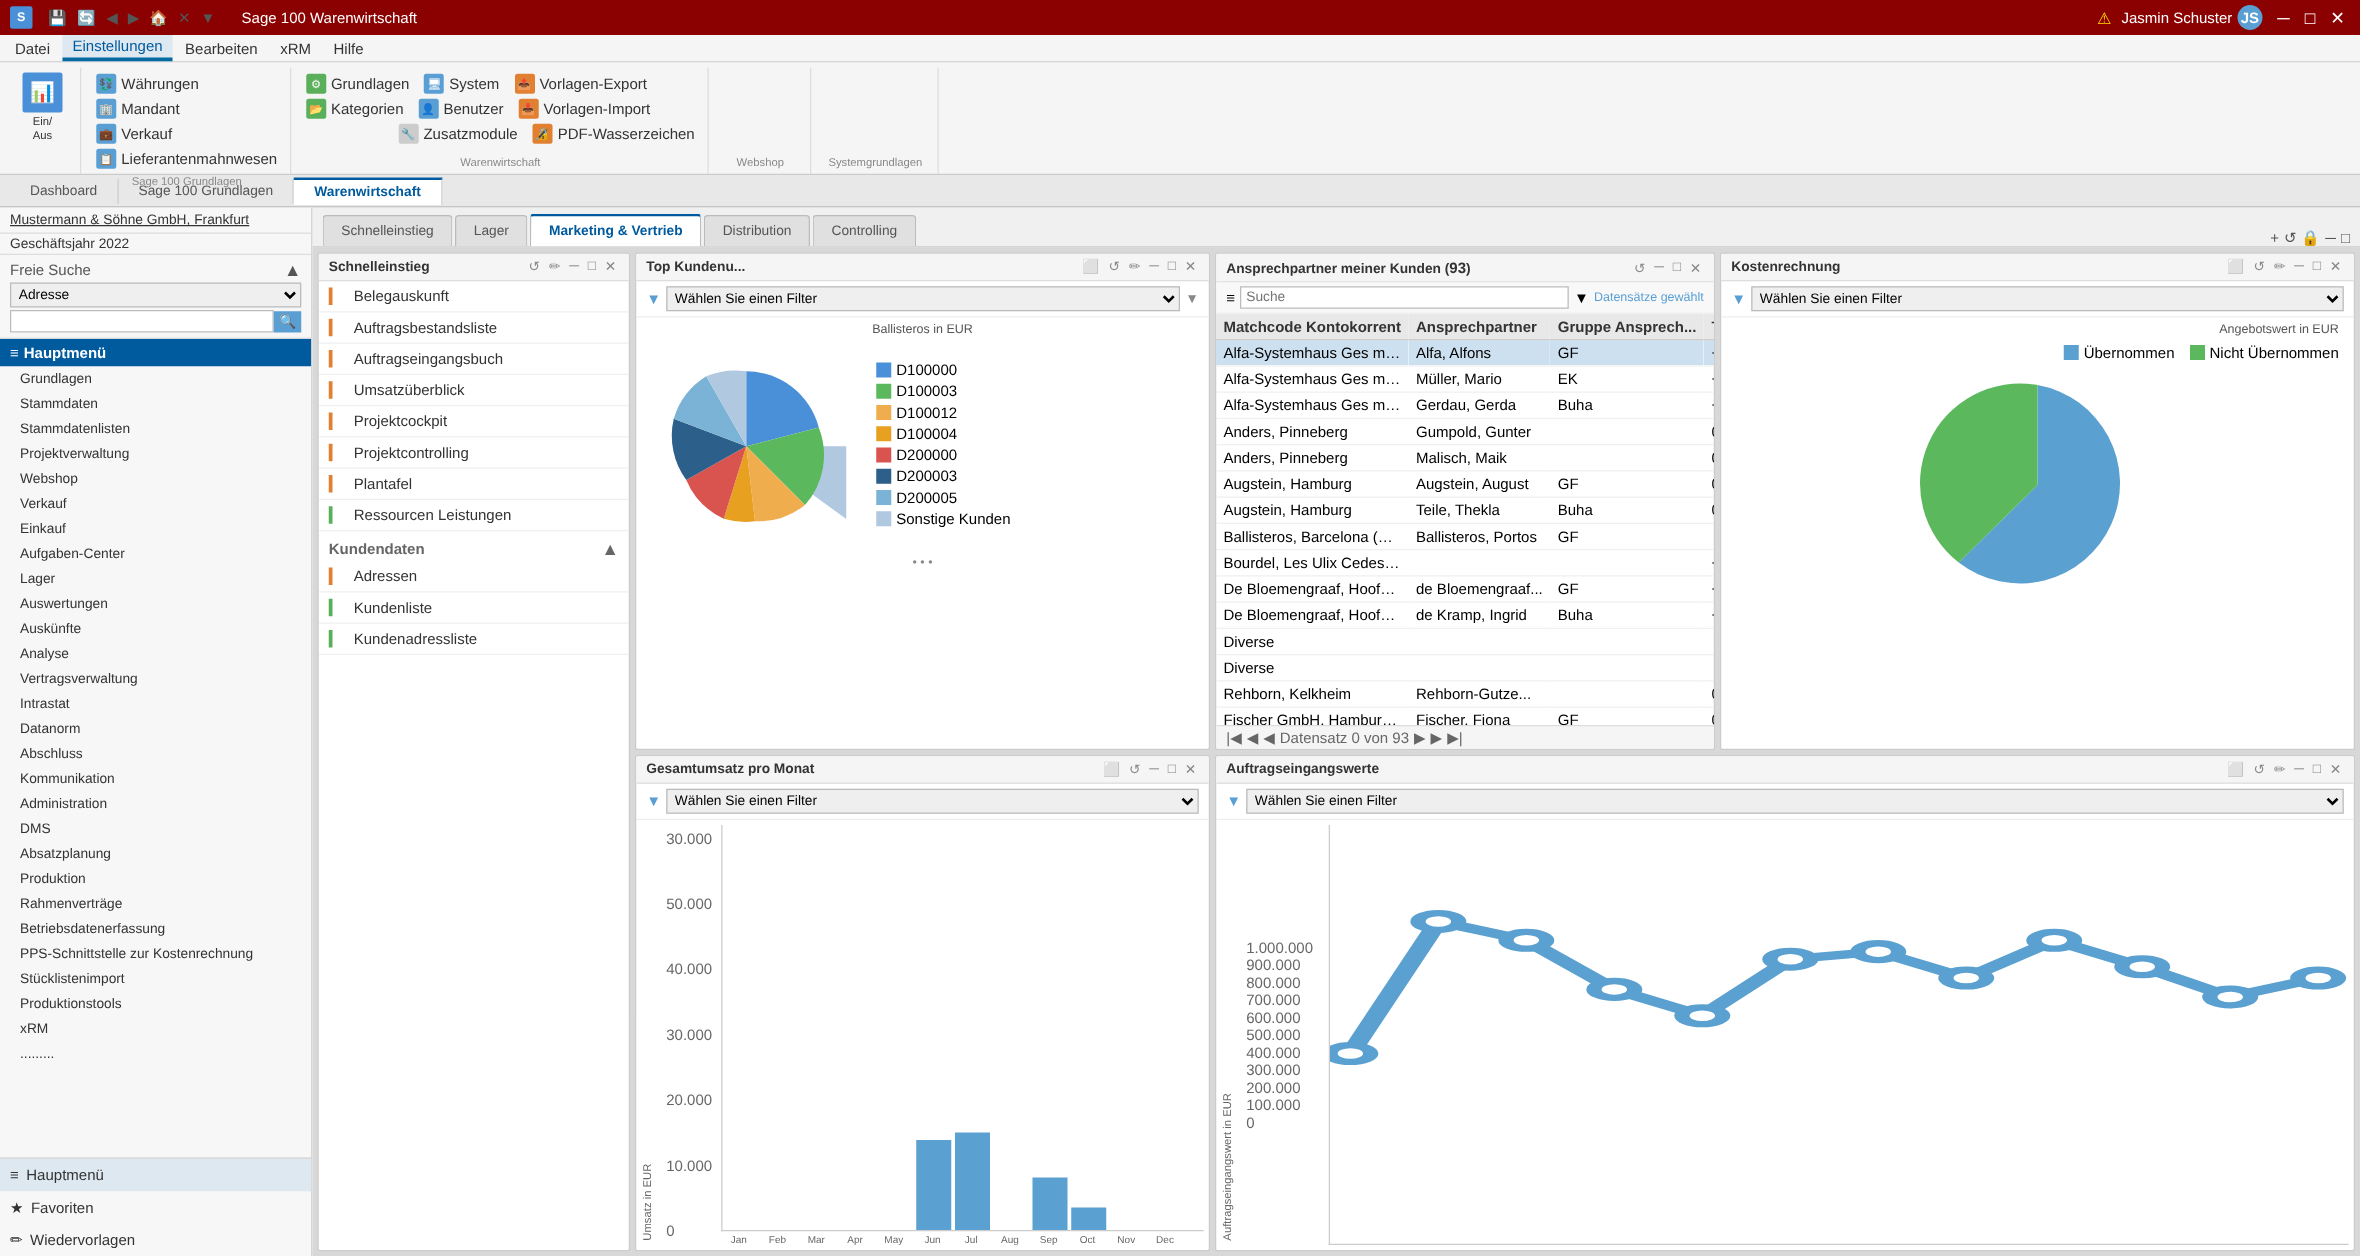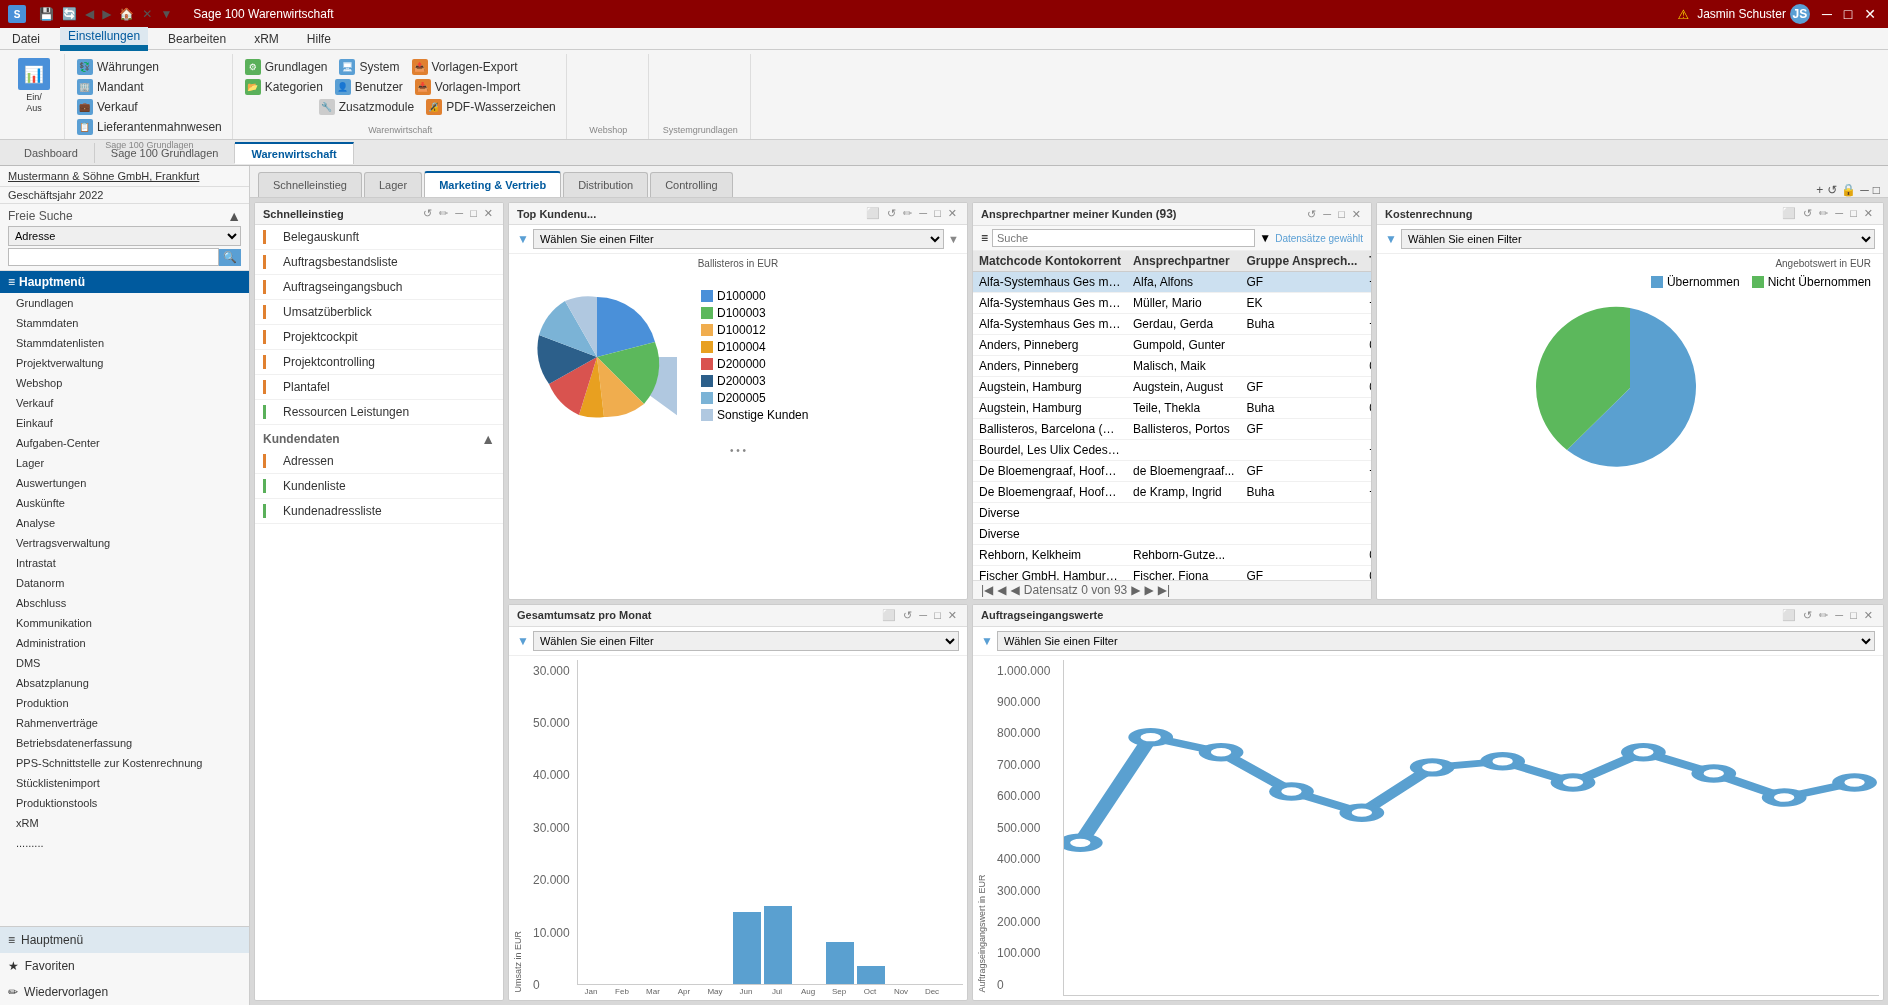--- a/index.html
+++ b/index.html
@@ -10,24 +10,24 @@
     .title-bar-left { display: flex; align-items: center; gap: 6px; }
     .title-bar-icon { width: 18px; height: 18px; background: #4a90d9; border-radius: 2px; display: flex; align-items: center; justify-content: center; font-size: 10px; color: white; font-weight: bold; }
     .title-bar-right { display: flex; align-items: center; gap: 8px; }
     .title-bar-user { display: flex; align-items: center; gap: 4px; font-size: 11px; color: white; }
     .title-bar-avatar { width: 20px; height: 20px; background: #5a9fd4; border-radius: 50%; display: flex; align-items: center; justify-content: center; font-size: 9px; color: white; font-weight: bold; }
     .title-bar-controls { display: flex; gap: 4px; }
     .title-bar-controls span { color: white; cursor: pointer; font-size: 14px; padding: 0 4px; }
     .warn-icon { color: #ffd700; font-size: 13px; }
 
     
-    .menu-bar { height: 22px; background: #f5f5f5; display: flex; align-items: center; padding: 0 4px; border-bottom: 1px solid #ccc; gap: 12px; }
+    .menu-bar { height: 22px; background: #f5f5f5; display: flex; align-items: center; padding: 0 4px; border-bottom: 1px solid #ccc; gap: 2px; }
     .menu-item { padding: 2px 8px; cursor: pointer; font-size: 12px; color: #333; }
     .menu-item:hover, .menu-item.active { background: #dde8f0; }
-    .menu-item.active { color: #005a9e; border-bottom: 6px solid #0369a1; }
+    .menu-item.active { color: #005a9e; border-bottom: 3px solid #0369a1; }
 
     
     .ribbon { height: 90px; background: #f5f5f5; border-bottom: 1px solid #ccc; display: flex; align-items: stretch; padding: 4px 4px 0 4px; gap: 2px; }
     .ribbon-group { display: flex; flex-direction: column; align-items: center; border-right: 1px solid #ddd; padding: 0 8px; min-width: 60px; }
     .ribbon-btn { display: flex; flex-direction: column; align-items: center; cursor: pointer; padding: 4px 6px; border-radius: 3px; }
     .ribbon-icon { width: 32px; height: 32px; background: #4a90d9; border-radius: 2px; display: flex; align-items: center; justify-content: center; color: white; font-size: 16px; margin-bottom: 2px; }
     .ribbon-label { font-size: 9px; text-align: center; color: #333; line-height: 1.2; }
     .ribbon-section { display: flex; flex-direction: column; border-right: 1px solid #ddd; padding: 4px 6px; gap: 2px; }
     .ribbon-section-title { font-size: 9px; color: #888; text-align: center; margin-top: auto; padding-top: 2px; }
     .ribbon-row { display: flex; gap: 4px; align-items: center; }
@@ -740,21 +740,21 @@
         </div>
         <div class="widget-filter">
           <span class="filter-icon">▼</span>
           <select style="flex:1; font-size:11px; border:1px solid #bbb; padding:2px;">
             <option>Wählen Sie einen Filter</option>
           </select>
         </div>
         <div class="widget-body" style="position:relative; padding:4px;">
           <div style="display:flex; height:100%; min-height:150px;">
             <div style="writing-mode:vertical-rl; transform:rotate(180deg); font-size:9px; color:#666; padding:4px 0; flex-shrink:0; width:16px;">Auftragseingangswert in EUR</div>
-            <div style="display:flex; flex-direction:column; justify-content:space-between; padding:4px 4px; font-size:9px; color:#666; width:70px; flex-shrink:0;">
+            <div style="display:flex; flex-direction:column; justify-content:center; padding:4px 4px; font-size:9px; color:#666; width:70px; flex-shrink:0;">
               <span>1.000.000</span>
               <span>900.000</span>
               <span>800.000</span>
               <span>700.000</span>
               <span>600.000</span>
               <span>500.000</span>
               <span>400.000</span>
               <span>300.000</span>
               <span>200.000</span>
               <span>100.000</span>

